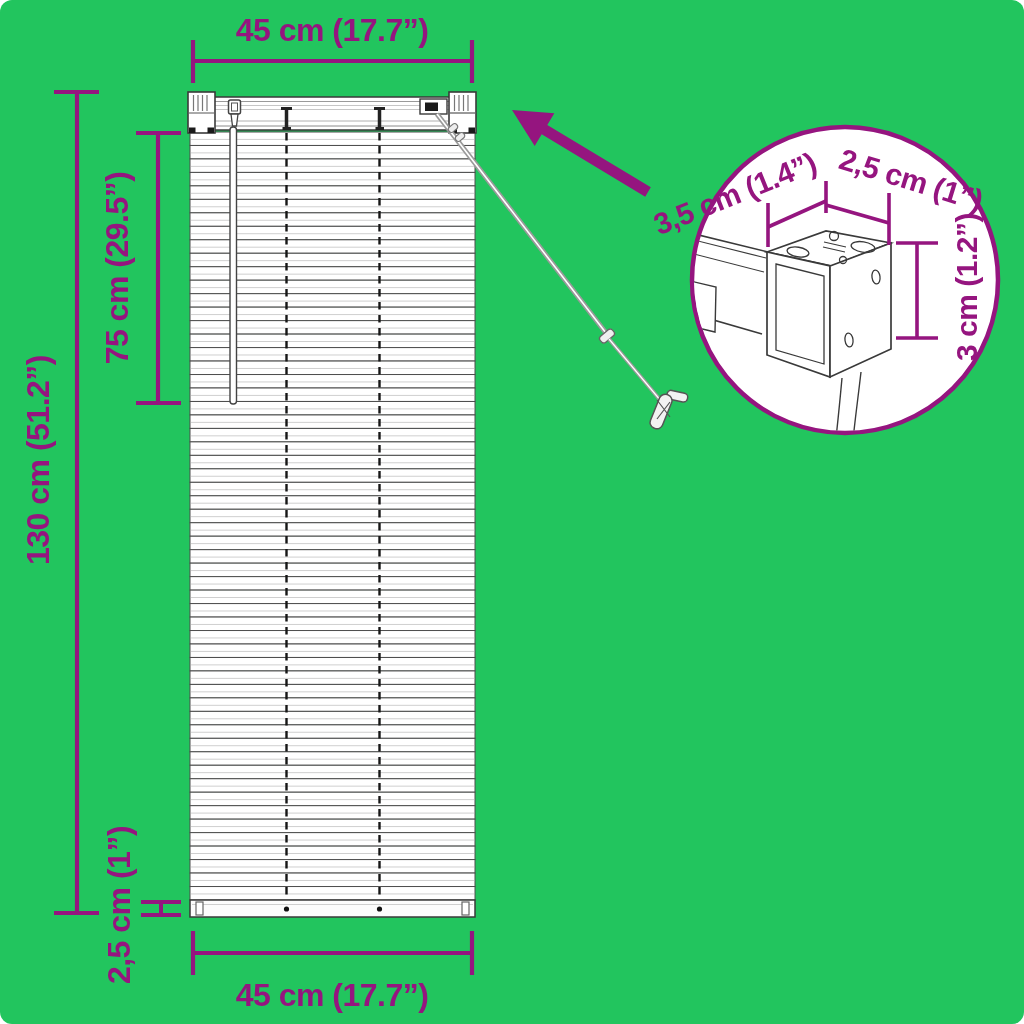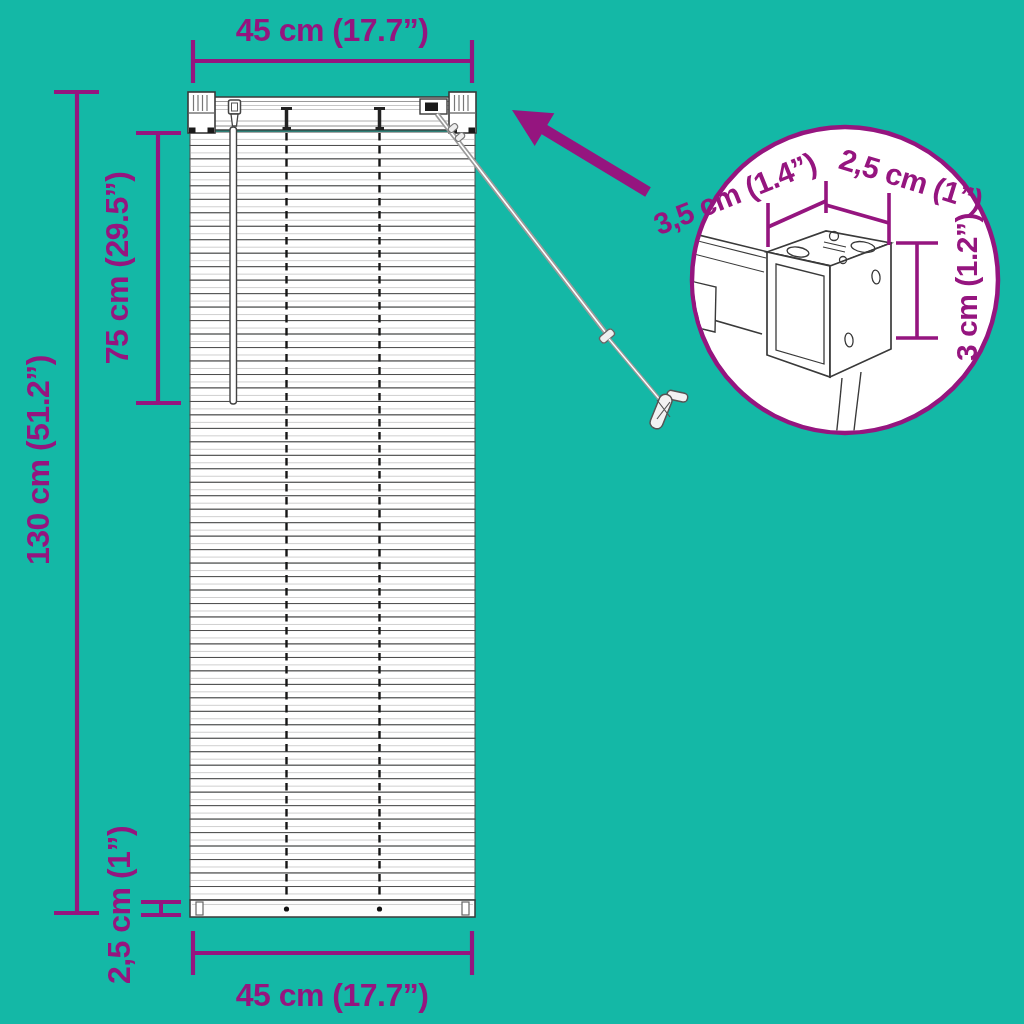--- a/index.html
+++ b/index.html
@@ -1,18 +1,18 @@
 <!DOCTYPE html>
 <html style="--accent: #95157F;"><head>
 <meta charset="utf-8">
 <style>
   html,body{margin:0;padding:0;background:#ffffff;}
   .stage{
-    position:relative;width:1024px;height:1024px;background:#14b8a6;
-    font-family:"Liberation Sans",sans-serif;overflow:hidden;
+    position:relative;width:1024px;height:1024px;background:#22c55e;
+    font-family:"Liberation Sans",sans-serif;overflow:hidden;border-radius:12px;
   }
   svg{display:block}
   .dim-label{
     font-family:"Liberation Sans",sans-serif;
     font-weight:bold;font-size:32px;letter-spacing:-0.5px;
     fill:var(--accent,#95157F);
   }
   .dim-label-sm{
     font-family:"Liberation Sans",sans-serif;
     font-weight:bold;font-size:30px;letter-spacing:-0.5px;

